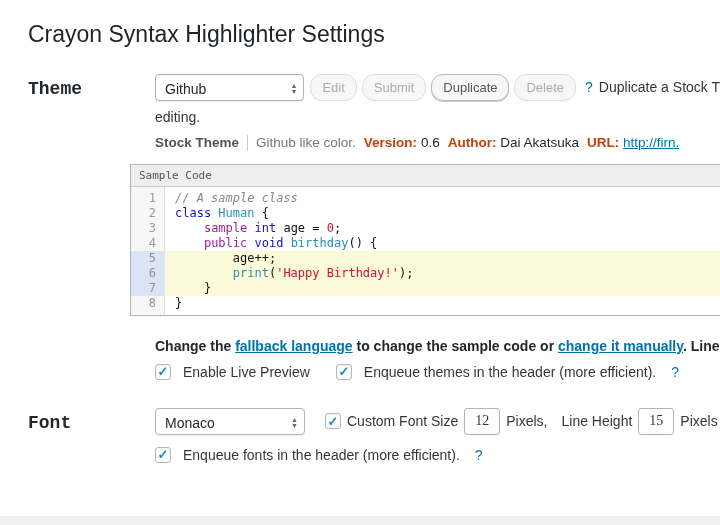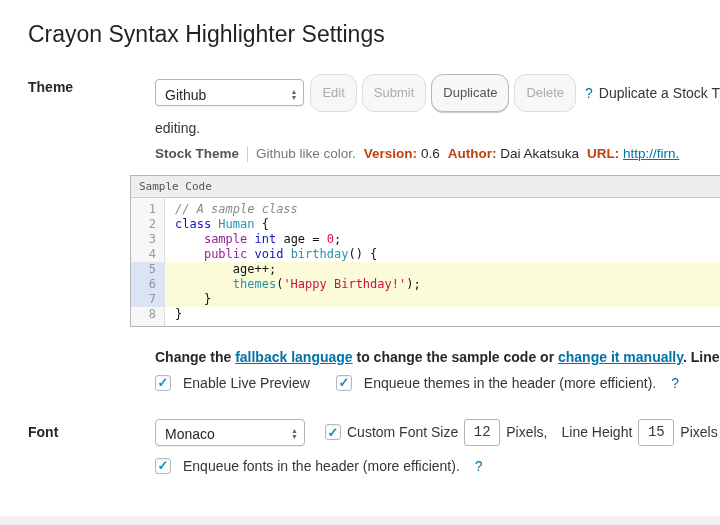--- a/index.html
+++ b/index.html
@@ -6,32 +6,32 @@
   body{
     width:720px;height:525px;overflow:hidden;position:relative;
     background:#ffffff;color:#23282d;
     font-family:"Liberation Sans",sans-serif;font-size:14px;
   }
   .wrap{padding:12px 0 0 28px;}
   h1.page-title{font-size:23px;font-weight:500;color:#1d2327;margin:8px 0 0;line-height:1.3;}
   h2.section{font-size:15px;font-weight:700;color:#23282d;margin:26px 0 0;
     padding-bottom:14px;border-bottom:1px solid #e5e5e5;}
   .settings-row{display:flex;margin-top:24px;}
-  .row-label{flex:0 0 127px;font-weight:700;font-size:14px;padding-top:5px;}
+  .row-label{flex:0 0 127px;font-weight:700;font-size:18px;padding-top:5px;font-family:Liberation Mono, monospace;}
   .row-content{flex:1;min-width:0;}
   .controls-line{display:flex;align-items:center;gap:6px;white-space:nowrap;}
   
   .wpselect{display:inline-flex;align-items:center;justify-content:space-between;
     width:150px;height:27px;box-sizing:border-box;border:1px solid #b4b4b4;border-radius:4px;
     background:#fff;padding:4px 6px 0 9px;font-size:14px;cursor:pointer;box-shadow:0 1px 1px rgba(0,0,0,.06);}
   .sel-arrows{display:flex;flex-direction:column;align-items:center;color:#666;}
   .sel-arrows span{font-size:7px;line-height:6px;}
   
   .btn-group{display:flex;gap:5px;}
-  .wpbtn{height:38px;padding:0 11px;border:1px solid #b8b8b8;border-radius:12px;background:#f7f7f7;
+  .wpbtn{height:27px;padding:0 11px;border:1px solid #b8b8b8;border-radius:12px;background:#f7f7f7;
     color:#555;font-size:13px;font-family:inherit;cursor:pointer;box-shadow:0 1px 0 #ccc;}
   .wpbtn.disabled{color:#a8adb2;border-color:#ddd;box-shadow:none;background:#f7f7f7;cursor:default;}
   a.help{color:#0073aa;text-decoration:none;font-size:14px;margin-left:3px;}
   .desc{font-size:14px;color:#32373c;}
   .desc.line2{margin-top:8px;}
   
   .stock-line{display:flex;align-items:center;gap:8px;margin-top:10px;font-size:13.5px;white-space:nowrap;}
   .stock-label{font-weight:700;color:#555;}
   .vdiv{display:inline-block;width:1px;height:16px;background:#ccc;}
   .stock-desc{color:#777;}
@@ -62,21 +62,21 @@
   
   .check-line{display:flex;align-items:center;gap:12px;margin-top:10px;font-size:14px;white-space:nowrap;}
   .wpcheck{width:16px;height:16px;box-sizing:border-box;border:1px solid #b4b9be;border-radius:3px;
     background:#fff;display:inline-flex;align-items:center;justify-content:center;
     box-shadow:inset 0 1px 2px rgba(0,0,0,.08);cursor:pointer;flex:0 0 16px;}
   .wpcheck.checked::after{content:"✓";color:#1e8cbe;font-size:13px;font-weight:700;line-height:1;}
   .wpcheck.gap{margin-left:14px;}
   .chk-label{color:#32373c;}
   .chk-label.lh{margin-left:8px;}
   .numinput{width:36px;height:27px;box-sizing:border-box;border:1px solid #b4b4b4;border-radius:3px;
-    font-size:14px;font-family:Liberation Mono, monospace;text-align:center;padding:0;color:#32373c;background:#fff;}
+    font-size:14px;font-family:Liberation Serif, serif;text-align:center;padding:0;color:#32373c;background:#fff;}
   .font-row{margin-top:28px;}
   .font-row .check-line{margin-top:12px;}
   .bottom-strip{position:absolute;left:0;bottom:0;width:720px;height:9px;background:#f1f1f1;}
 </style>
 </head>
 <body>
 
 <div class="wrap">
 
   <h1 class="page-title">Crayon Syntax Highlighter Settings</h1>
@@ -132,21 +132,21 @@
             <div class="code-row">
               <span class="ln">4</span>
               <span class="cd"><span class="c-plain">    </span><span class="c-mod">public</span><span class="c-plain"> </span><span class="c-kw">void</span><span class="c-plain"> </span><span class="c-fn">birthday</span><span class="c-plain">() {</span></span>
             </div>
             <div class="code-row hl">
               <span class="ln">5</span>
               <span class="cd"><span class="c-plain">        age++;</span></span>
             </div>
             <div class="code-row hl">
               <span class="ln">6</span>
-              <span class="cd"><span class="c-plain">        </span><span class="c-fn">themes</span><span class="c-plain">(</span><span class="c-str">'Happy Birthday!'</span><span class="c-plain">);</span></span>
+              <span class="cd"><span class="c-plain">        </span><span class="c-fn">print</span><span class="c-plain">(</span><span class="c-str">'Happy Birthday!'</span><span class="c-plain">);</span></span>
             </div>
             <div class="code-row hl">
               <span class="ln">7</span>
               <span class="cd"><span class="c-plain">    }</span></span>
             </div>
             <div class="code-row">
               <span class="ln">8</span>
               <span class="cd"><span class="c-plain">}</span></span>
             </div>
           </div>

